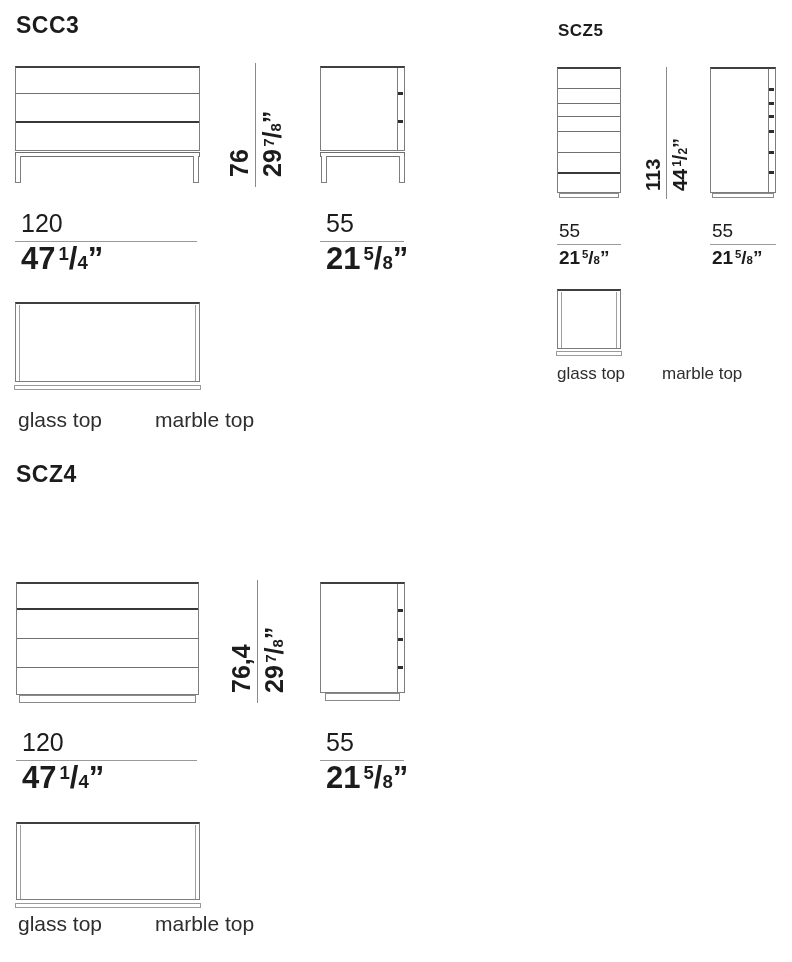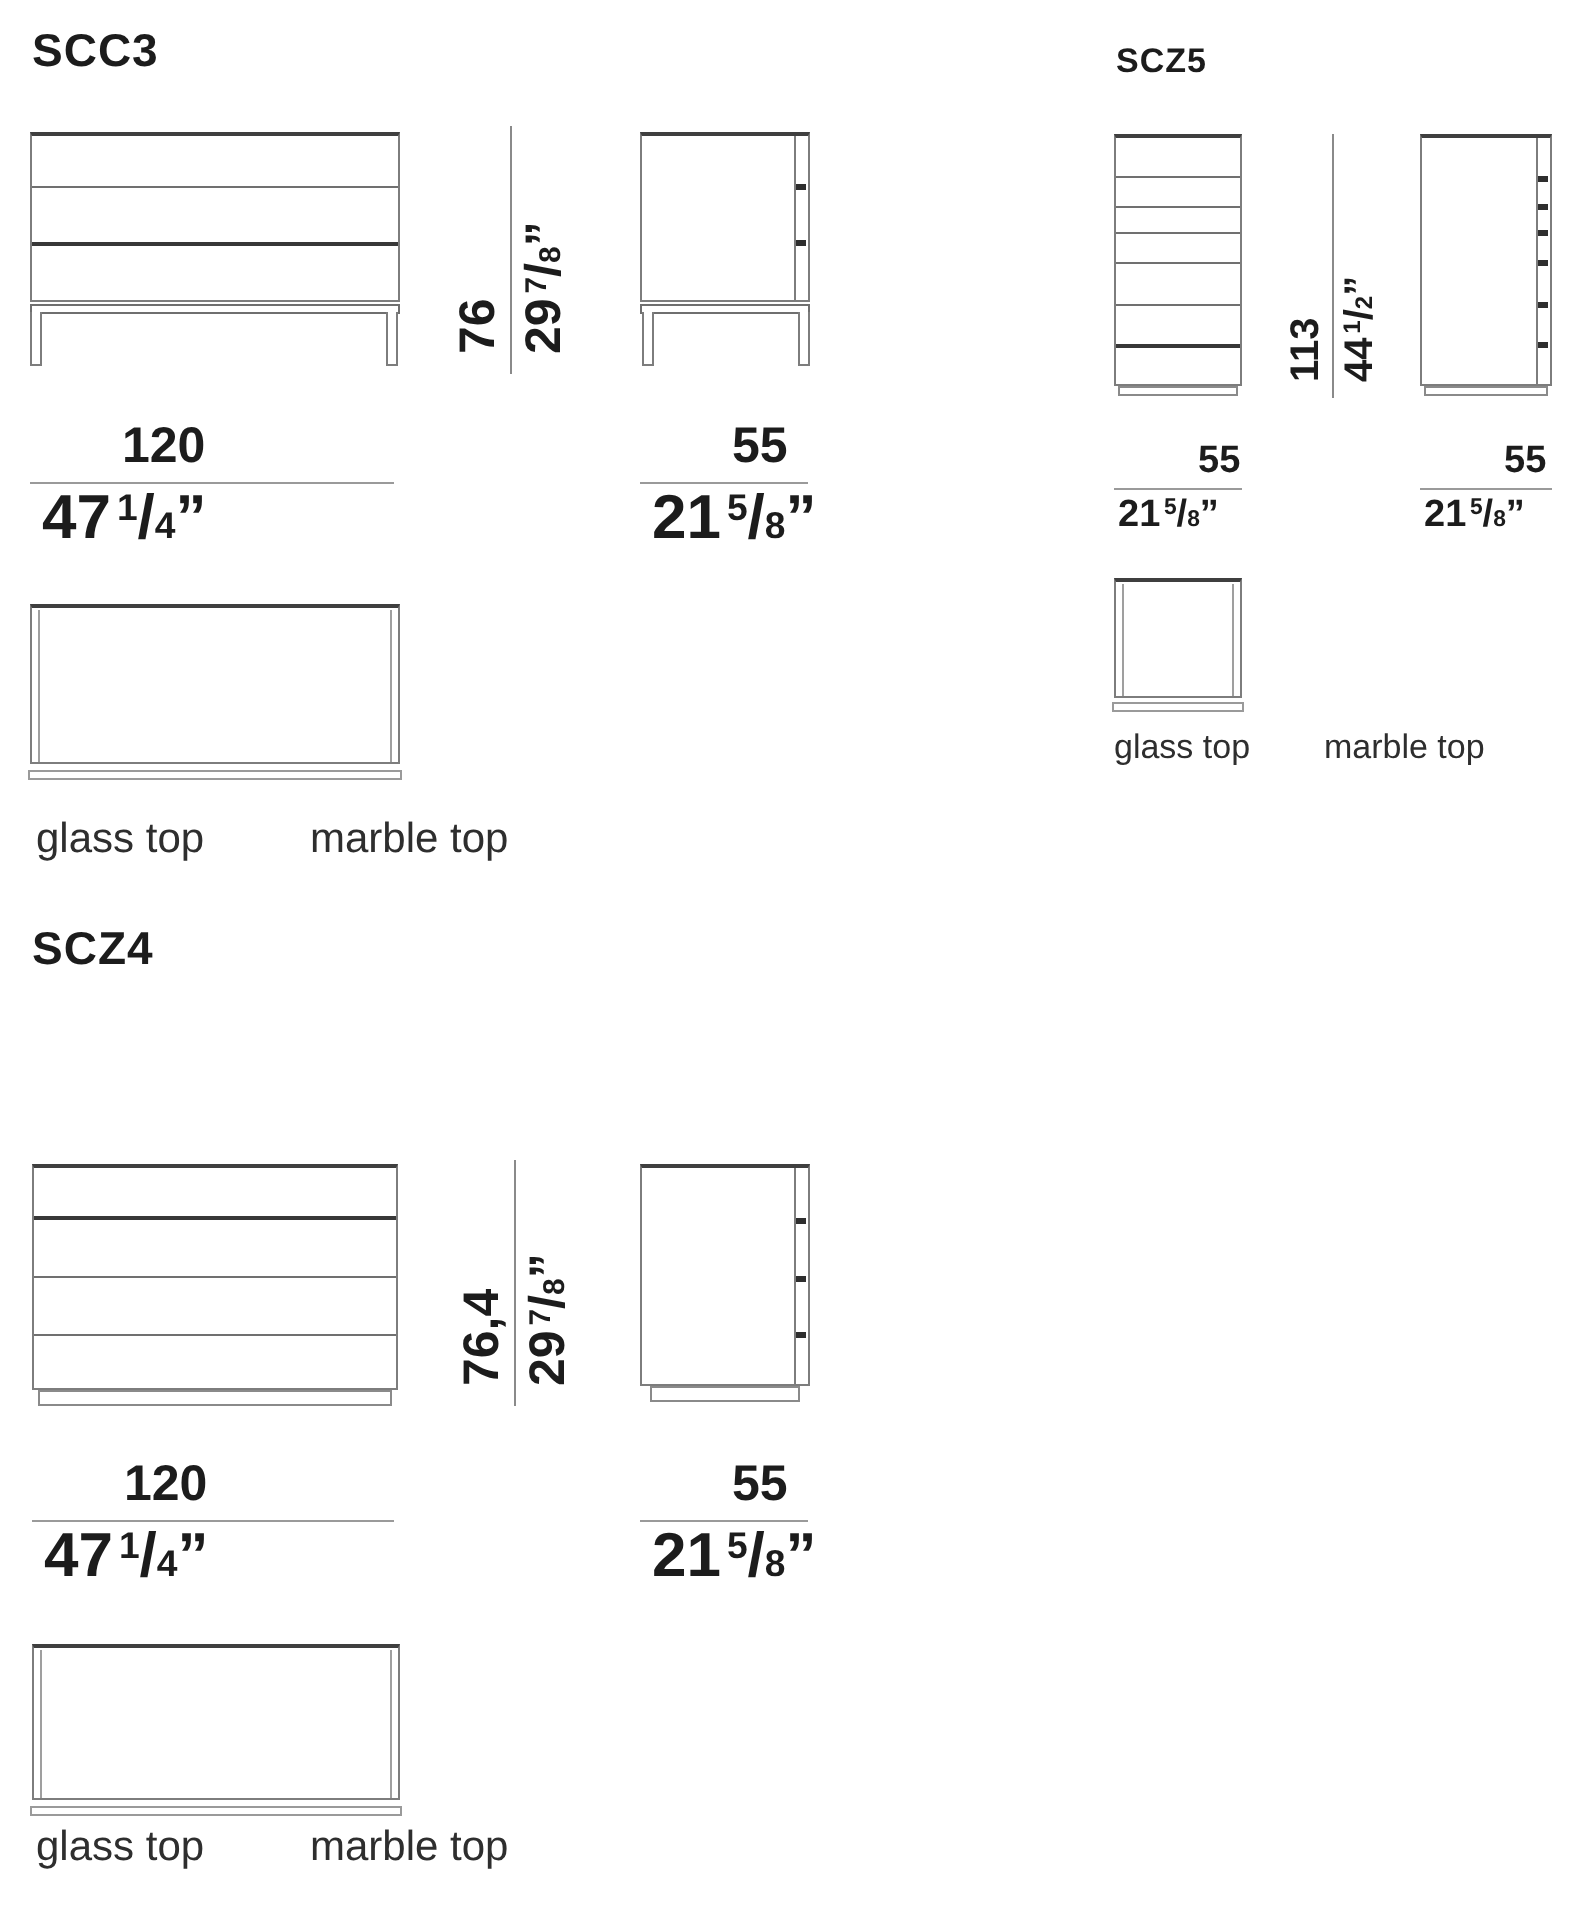--- a/index.html
+++ b/index.html
@@ -27,21 +27,21 @@
   .vl{position:absolute;top:0;bottom:0;width:1px;background:#7d7d7d;}
   .ivl{position:absolute;top:1px;bottom:0;width:1px;background:#9f9f9f;}
   .tick{position:absolute;width:5px;height:3px;background:#2e2e2e;}
   .railbar{position:absolute;height:5px;border:1px solid #6f6f6f;box-sizing:border-box;background:#fff;}
   .leg{position:absolute;width:6px;border:1px solid #7d7d7d;border-top:none;box-sizing:border-box;background:#fff;}
   .plinth{position:absolute;border:1px solid #8a8a8a;box-sizing:border-box;background:#fff;}
   .strip{position:absolute;height:5px;border:1px solid #9a9a9a;box-sizing:border-box;background:#fff;}
 
   
   .hdim{position:absolute;}
-  .hdim .dim-cm{font-weight:700;font-size:25px;line-height:28px;padding-left:6px;white-space:nowrap;margin-left:40px;}
+  .hdim .dim-cm{font-weight:400;font-size:25px;line-height:28px;padding-left:6px;white-space:nowrap;}
   .hdim .dim-rule{height:1px;background:#9a9a9a;margin-top:4px;width:100%;}
   .hdim .dim-in{font-weight:700;font-size:31px;line-height:28px;padding-left:6px;margin-top:3px;white-space:nowrap;}
   .hdim.sm .dim-cm{font-size:19px;line-height:21px;padding-left:2px;}
   .hdim.sm .dim-rule{margin-top:3px;}
   .hdim.sm .dim-in{font-size:19px;line-height:21px;padding-left:2px;margin-top:2px;}
   .dim-in sup{font-size:60%;vertical-align:0.5em;margin-left:0.16em;line-height:0;}
   .dim-in .den{font-size:60%;}
   .dim-in .qm{letter-spacing:0;}
 
   

